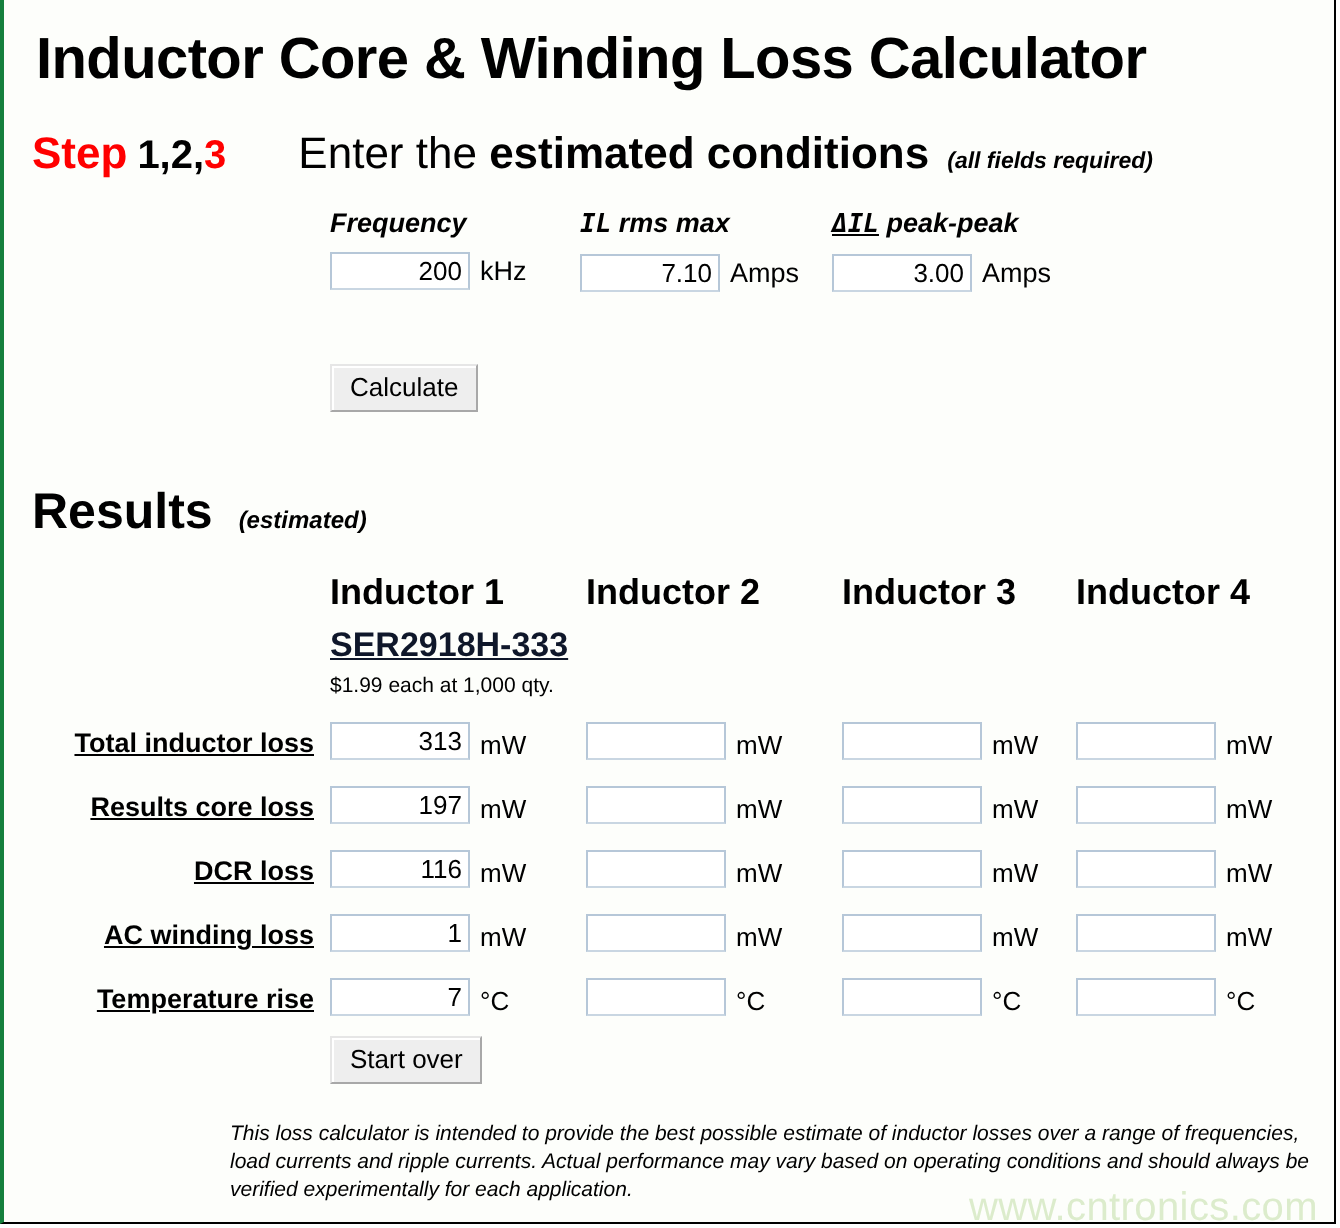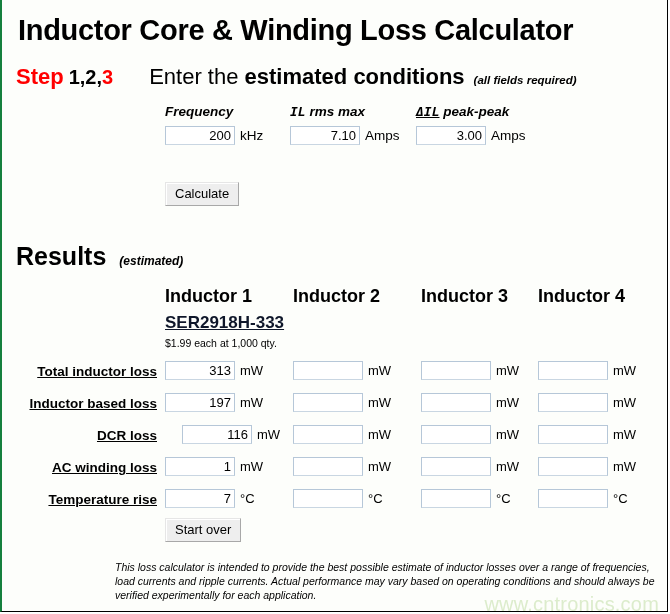--- a/index.html
+++ b/index.html
@@ -175,21 +175,21 @@
     font-size: 13.5px;
     font-weight: bold;
     text-decoration: underline;
     text-align: right;
     white-space: nowrap;
     cursor: pointer;
   }
   .cell {
     position: absolute;
     display: flex;
-    align-items: center;
+    align-items: flex-end;
   }
   .cell input.box { width: 70px; }
   .cell .unit { font-size: 13px; }
 
   .startover-wrap { position: absolute; left: 163px; }
 
   
   .footer {
     position: absolute;
     left: 113px;
@@ -280,40 +280,40 @@
     </div>
     <div class="cell" style="left:419px; top:75px;">
       <input class="box" value="" style="">
       <span class="unit">mW</span>
     </div>
     <div class="cell" style="left:536px; top:75px;">
       <input class="box" value="" style="">
       <span class="unit">mW</span>
     </div>
 
-    <div class="rowlabel" style="left:0; top:110px; width:155px;">Inductor based loss</div>
+    <div class="rowlabel" style="left:0; top:110px; width:155px;">Results core loss</div>
     <div class="cell" style="left:163px; top:107px;">
       <input class="box" value="197" style="">
       <span class="unit">mW</span>
     </div>
     <div class="cell" style="left:291px; top:107px;">
       <input class="box" value="" style="">
       <span class="unit">mW</span>
     </div>
     <div class="cell" style="left:419px; top:107px;">
       <input class="box" value="" style="">
       <span class="unit">mW</span>
     </div>
     <div class="cell" style="left:536px; top:107px;">
       <input class="box" value="" style="">
       <span class="unit">mW</span>
     </div>
 
     <div class="rowlabel" style="left:0; top:142px; width:155px;">DCR loss</div>
-    <div class="cell" style="left:180px; top:139px;">
+    <div class="cell" style="left:163px; top:139px;">
       <input class="box" value="116" style="">
       <span class="unit">mW</span>
     </div>
     <div class="cell" style="left:291px; top:139px;">
       <input class="box" value="" style="">
       <span class="unit">mW</span>
     </div>
     <div class="cell" style="left:419px; top:139px;">
       <input class="box" value="" style="">
       <span class="unit">mW</span>

